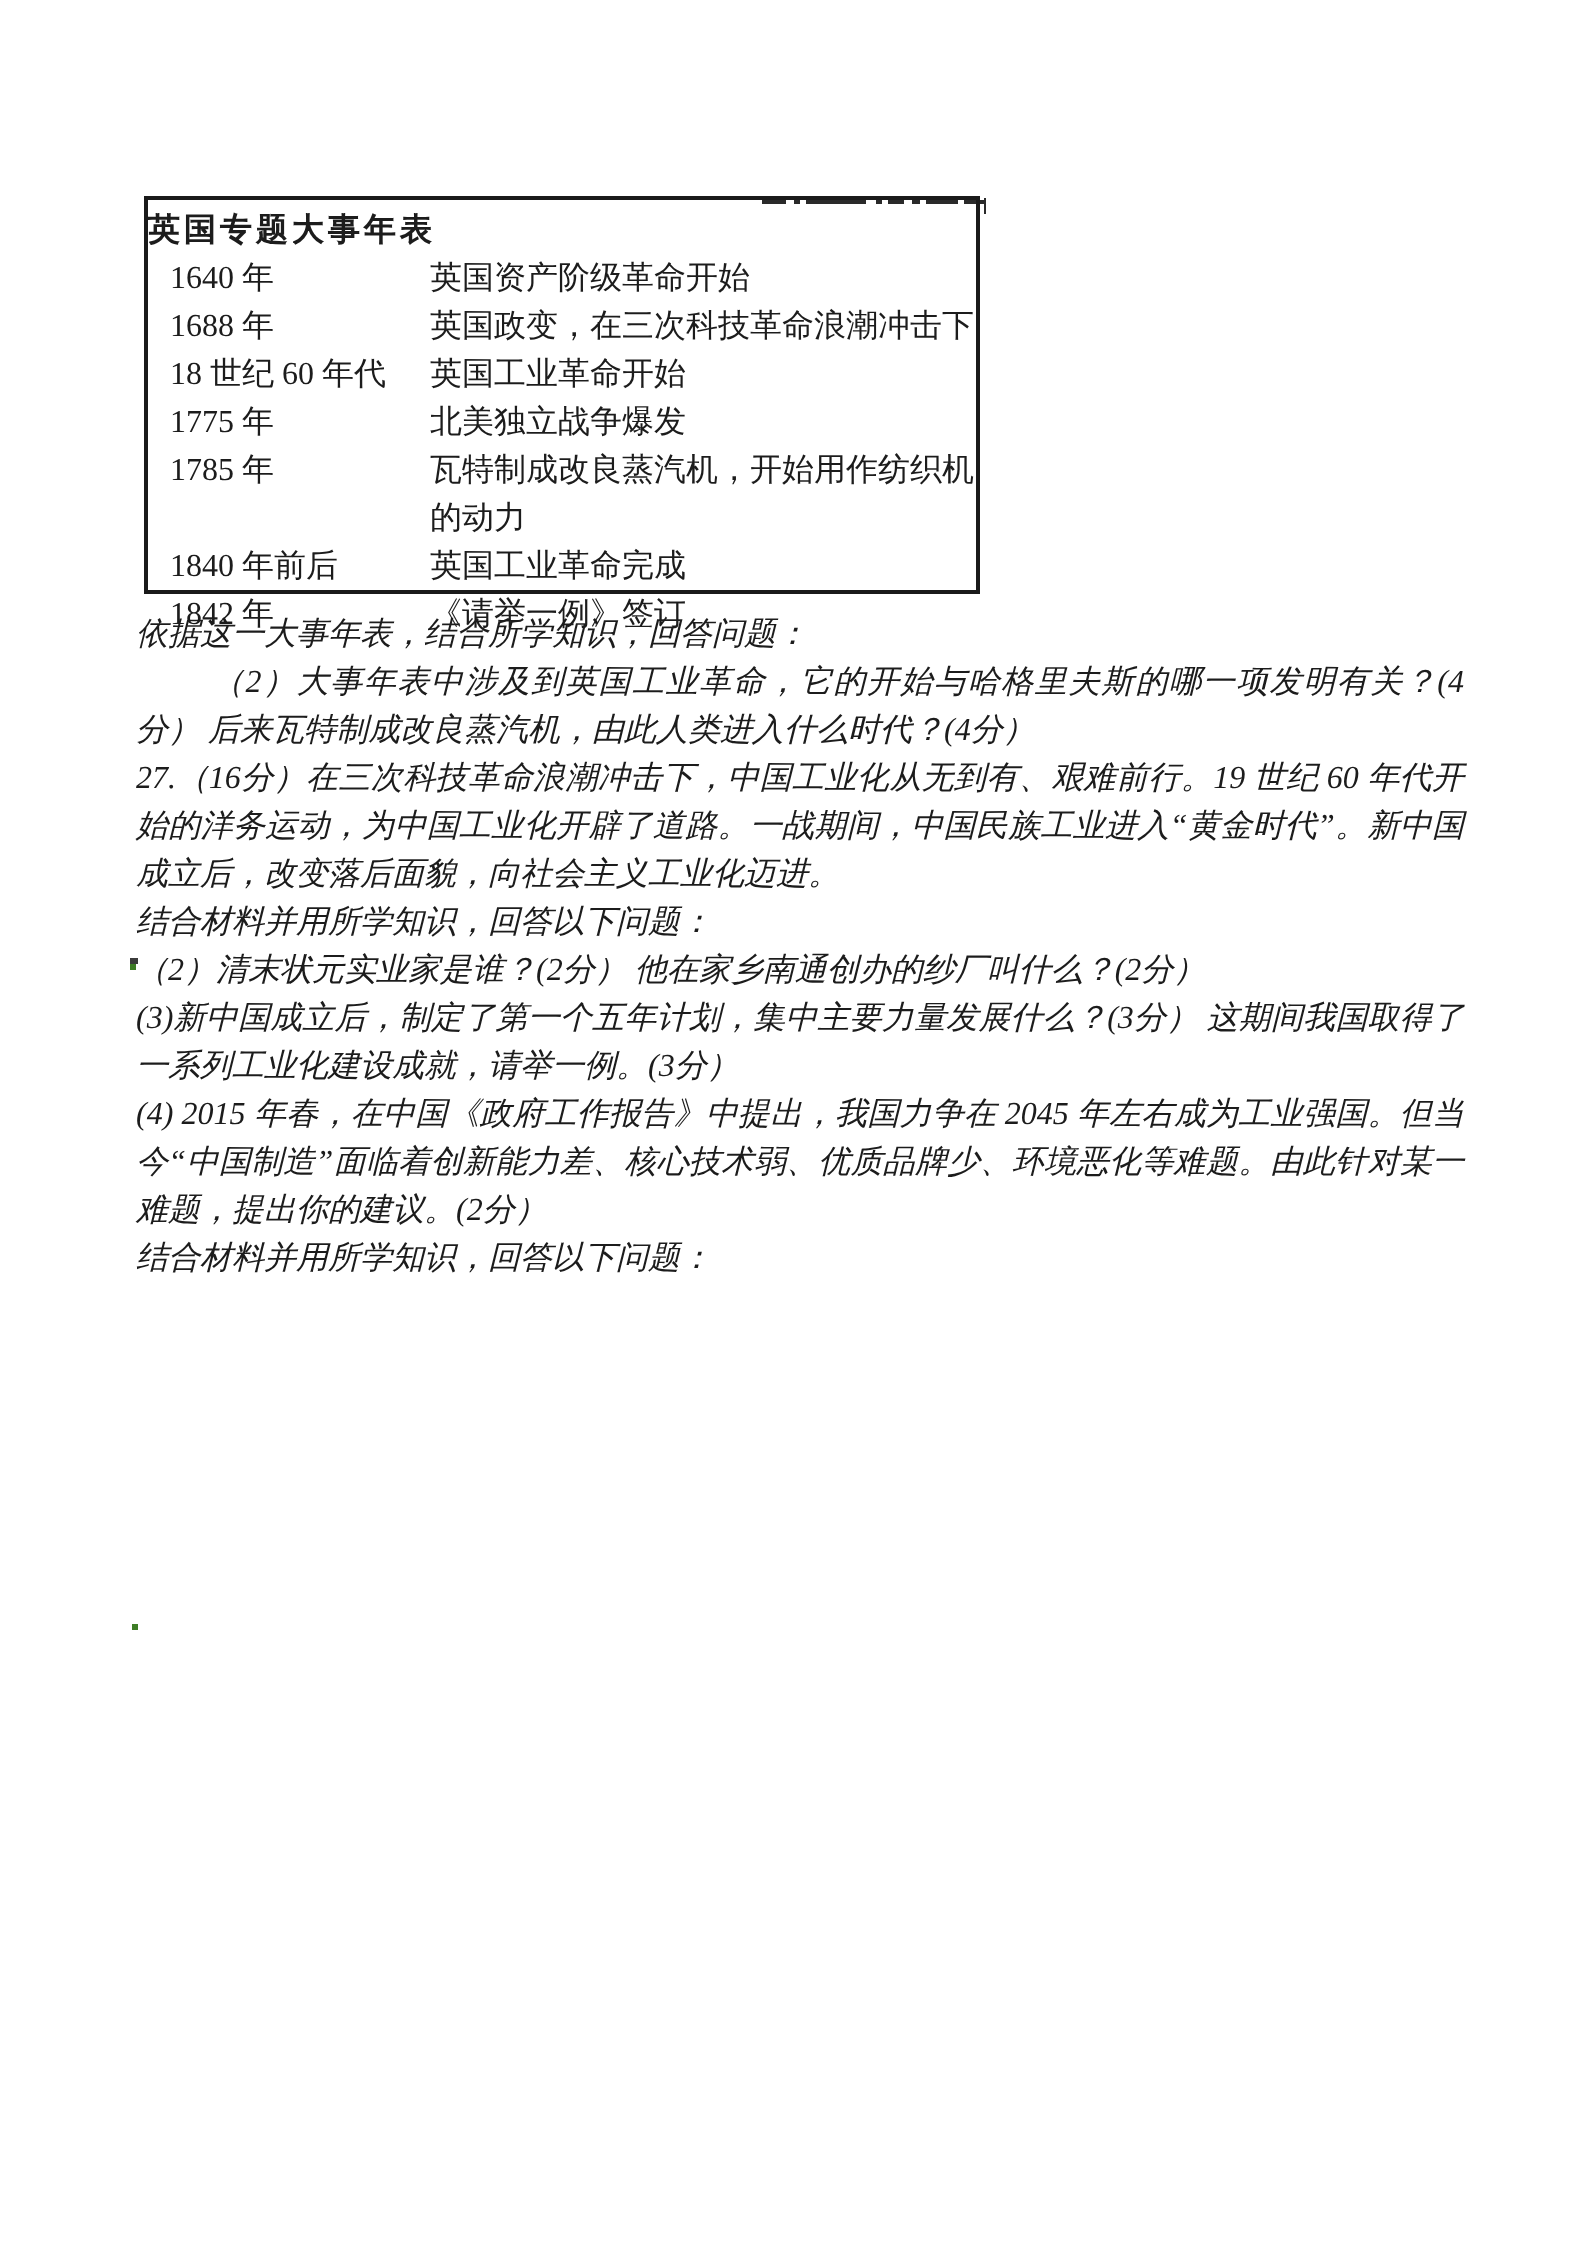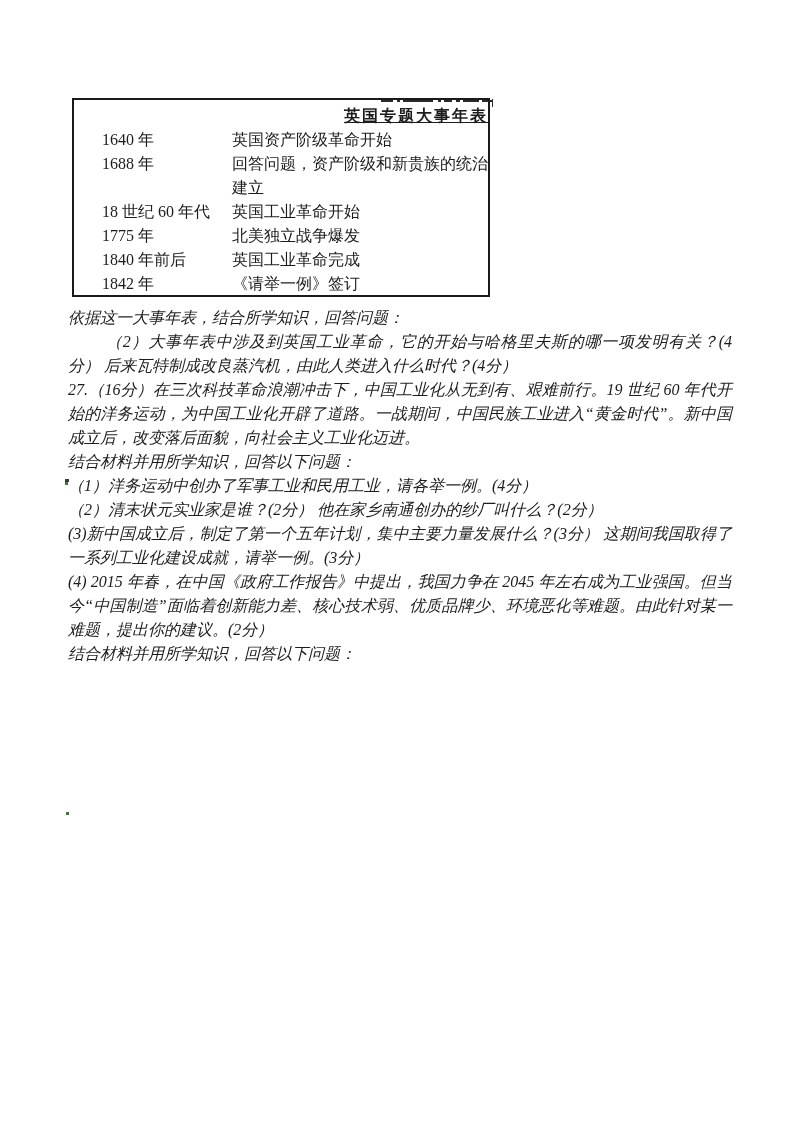--- a/index.html
+++ b/index.html
@@ -40,28 +40,27 @@
     box-sizing: border-box;
     top: 98px;
     left: 72px;
     width: 418px;
     height: 199px;
     border: 2px solid #1a1a1a;
     padding-top: 4px;
     font-size: 16px;
   }
   .table-title {
-    text-align: right;
+    text-align: left;
     font-weight: bold;
     line-height: 24px;
     letter-spacing: 2px;
-    text-decoration: underline;
   }
   .trow { display: flex; line-height: 24px; }
-  .trow .year  { width: 130px; padding-left: 28px; flex: none; }
+  .trow .year  { width: 130px; padding-left: 11px; flex: none; }
   .trow .event { flex: 1; }
 
   
   .body-text {
     position: absolute;
     top: 306px;
     left: 68px;
     width: 664px;
     font-size: 16px;
     line-height: 24px;
@@ -109,46 +108,49 @@
   <div class="artifact-tick"></div>
 
   <div class="event-table">
     <div class="table-title">英国专题大事年表</div>
     <div class="trow">
       <span class="year">1640 年</span>
       <span class="event">英国资产阶级革命开始</span>
     </div>
     <div class="trow">
       <span class="year">1688 年</span>
-      <span class="event">回答问题，资产阶级和新贵族的统治建立</span>
+      <span class="event">英国政变，在三次科技革命浪潮冲击下</span>
     </div>
     <div class="trow">
       <span class="year">18 世纪 60 年代</span>
       <span class="event">英国工业革命开始</span>
     </div>
     <div class="trow">
       <span class="year">1775 年</span>
       <span class="event">北美独立战争爆发</span>
+    </div>
+    <div class="trow">
+      <span class="year">1785 年</span>
+      <span class="event">瓦特制成改良蒸汽机，开始用作纺织机的动力</span>
     </div>
     <div class="trow">
       <span class="year">1840 年前后</span>
       <span class="event">英国工业革命完成</span>
     </div>
     <div class="trow">
       <span class="year">1842 年</span>
       <span class="event">《请举一例》签订</span>
     </div>
   </div>
 
   <div class="body-text">
     <p>依据这一大事年表，结合所学知识，回答问题：</p>
     <p class="ind mt-q26p2">（2）大事年表中涉及到英国工业革命，它的开始与哈格里夫斯的哪一项发明有关？(4分） 后来瓦特制成改良蒸汽机，由此人类进入什么时代？(4分）</p>
     <p class="mt-q27">27.（16分）在三次科技革命浪潮冲击下，中国工业化从无到有、艰难前行。19 世纪 60 年代开始的洋务运动，为中国工业化开辟了道路。一战期间，中国民族工业进入“黄金时代”。新中国成立后，改变落后面貌，向社会主义工业化迈进。</p>
     <p>结合材料并用所学知识，回答以下问题：</p>
-    <p>（1）洋务运动中创办了军事工业和民用工业，请各举一例。(4分）</p>
     <p class="mt-q27p2">（2）清末状元实业家是谁？(2分） 他在家乡南通创办的纱厂叫什么？(2分）</p>
     <p class="mt-q27p3">(3)新中国成立后，制定了第一个五年计划，集中主要力量发展什么？(3分） 这期间我国取得了一系列工业化建设成就，请举一例。(3分）</p>
     <p class="mt-q27p4">(4) 2015 年春，在中国《政府工作报告》中提出，我国力争在 2045 年左右成为工业强国。但当今“中国制造”面临着创新能力差、核心技术弱、优质品牌少、环境恶化等难题。由此针对某一难题，提出你的建议。(2分）</p>
     <p>结合材料并用所学知识，回答以下问题：</p>
   </div>
 
   <div class="speck speck-1a"></div>
   <div class="speck speck-1b"></div>
   <div class="speck speck-2"></div>
 

